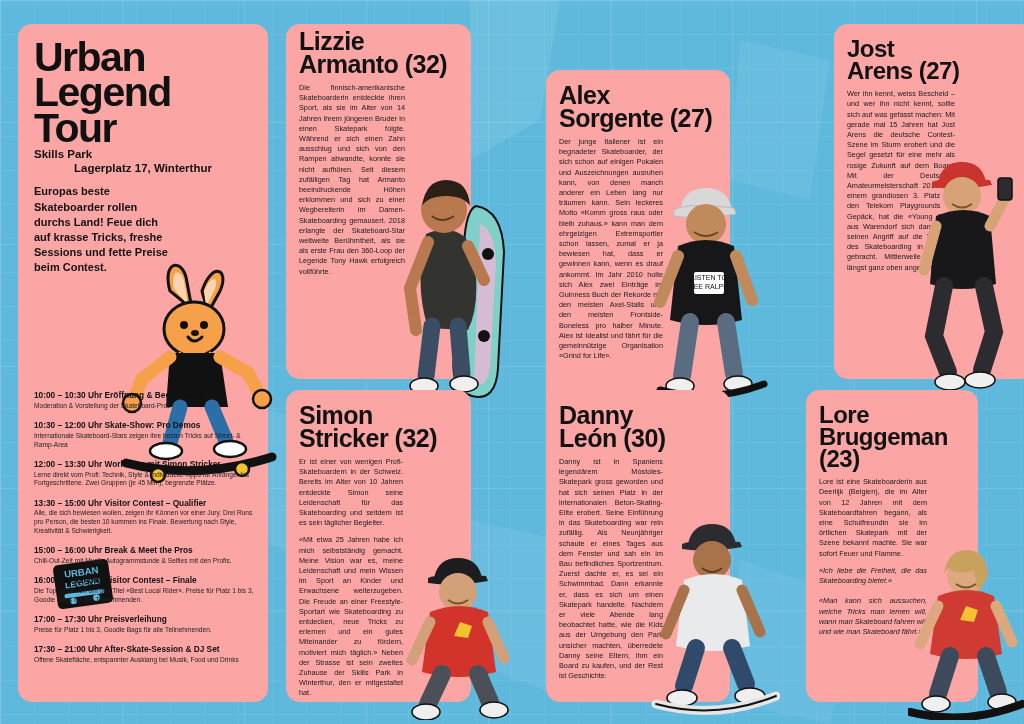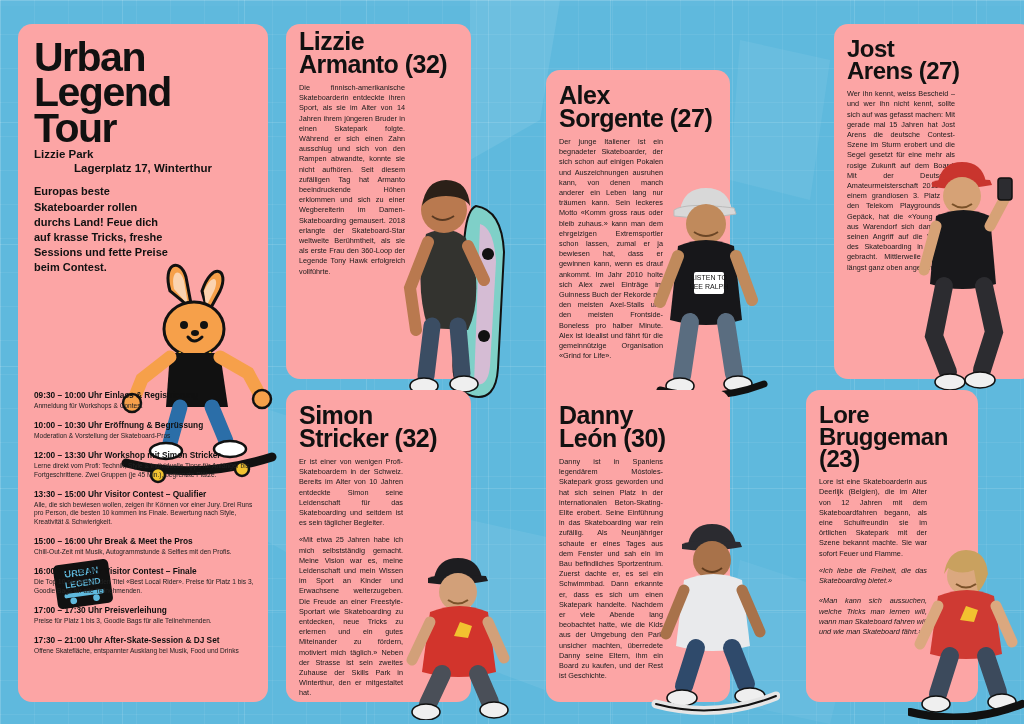--- a/index.html
+++ b/index.html
@@ -158,21 +158,21 @@
     <path d="M0,0 L1024,0 L1024,6 L0,6 Z" fill="#ffffff" opacity="0.05"></path>
   </svg>
 
   <div class="card" id="card-main">
     <div id="main-title">
       <span class="ln">Urban</span>
       <span class="ln">Legend</span>
       <span class="ln">Tour</span>
     </div>
     <div id="venue">
-      <span>Lizzie Park</span>
+      <span>Skills Park</span>
       <span class="v2">Lagerplatz 17, Winterthur</span>
     </div>
     <div id="lead">Europas beste Skateboarder rollen durchs Land! Feue dich auf krasse Tricks, freshe Sessions und fette Preise beim Contest.</div>
 
     <div id="mascot-zone">
 
       <svg class="badge-logo" viewBox="0 0 120 96">
         <rect x="2" y="2" width="116" height="92" rx="10" fill="#111"></rect>
         <text x="60" y="30" font-family="Liberation Sans, sans-serif" font-size="20" font-weight="bold" fill="#5fb9dd" text-anchor="middle">URBAN</text>
         <text x="60" y="52" font-family="Liberation Sans, sans-serif" font-size="18" font-weight="bold" fill="#5fb9dd" text-anchor="middle">LEGEND</text>
@@ -210,26 +210,26 @@
         <ellipse cx="134" cy="192" rx="16" ry="8" fill="#fff" stroke="#111" stroke-width="2.5"></ellipse>
 
         <path d="M30 206 Q100 224 176 200" stroke="#111" stroke-width="9" fill="none" stroke-linecap="round"></path>
         <circle cx="62" cy="218" r="7" fill="#f2c230" stroke="#111" stroke-width="2.5"></circle>
         <circle cx="146" cy="212" r="7" fill="#f2c230" stroke="#111" stroke-width="2.5"></circle>
       </svg>
     </div>
 
     <div id="schedule">
       <div class="sched-item">
-        <div class="sched-time">09:30 – 10:00 Uhr Einlass &amp; Registrierung</div>
-        <div class="sched-desc">Anmeldung für Workshops &amp; Contest</div>
-      </div>
-      <div class="sched-item">
         <div class="sched-time">10:00 – 10:30 Uhr Eröffnung &amp; Begrüssung</div>
         <div class="sched-desc">Moderation &amp; Vorstellung der Skateboard-Pros</div>
+      </div>
+      <div class="sched-item">
+        <div class="sched-time">10:30 – 12:00 Uhr Skate-Show: Pro Demos</div>
+        <div class="sched-desc">Internationale Skateboard-Stars zeigen ihre besten Tricks auf Street- &amp; Ramp-Area</div>
       </div>
       <div class="sched-item">
         <div class="sched-time">12:00 – 13:30 Uhr Workshop mit Simon Stricker</div>
         <div class="sched-desc">Lerne direkt vom Profi: Technik, Style &amp; individuelle Tipps für Anfänger bis Fortgeschrittene. Zwei Gruppen (je 45 Min.), begrenzte Plätze.</div>
       </div>
       <div class="sched-item">
         <div class="sched-time">13:30 – 15:00 Uhr Visitor Contest – Qualifier</div>
         <div class="sched-desc">Alle, die sich bewiesen wollen, zeigen ihr Können vor einer Jury. Drei Runs pro Person, die besten 10 kommen ins Finale. Bewertung nach Style, Kreativität &amp; Schwierigkeit.</div>
       </div>
       <div class="sched-item">

